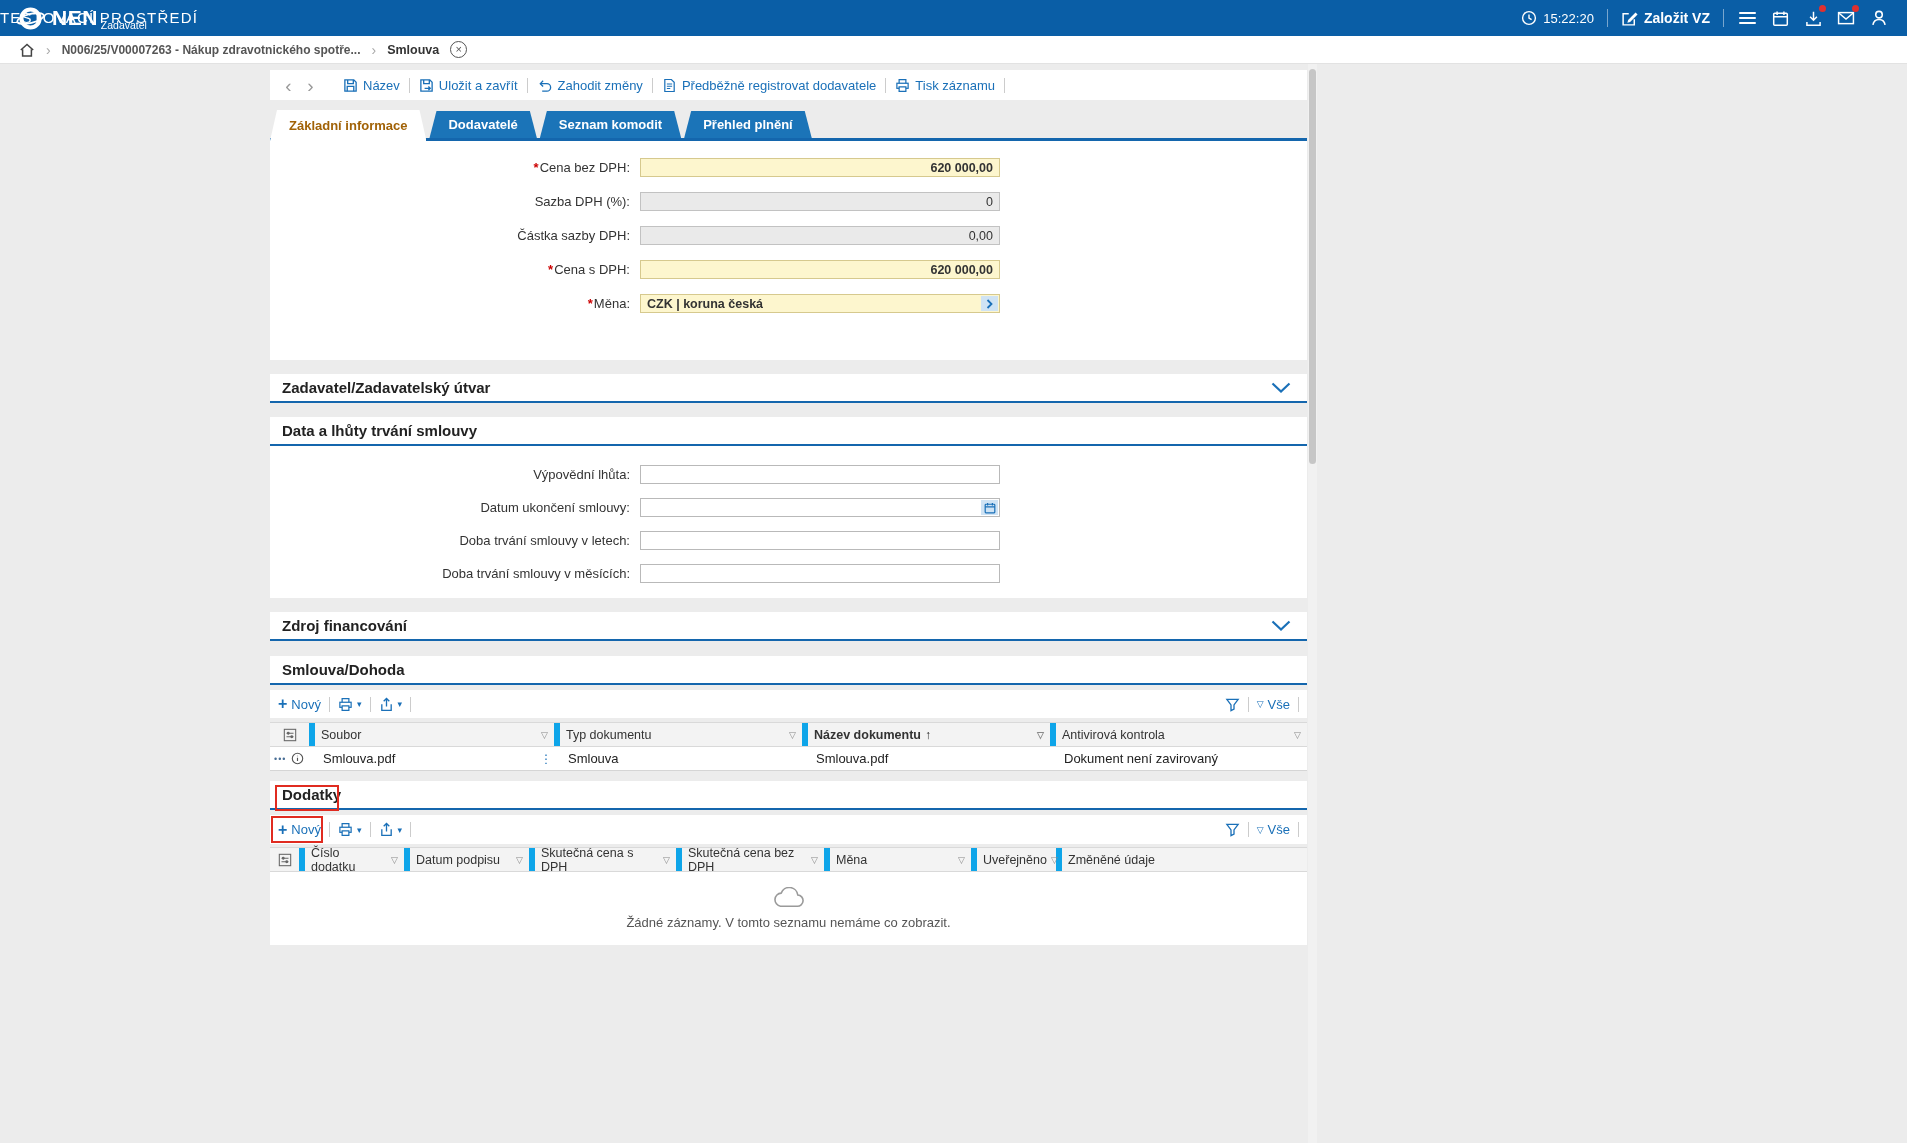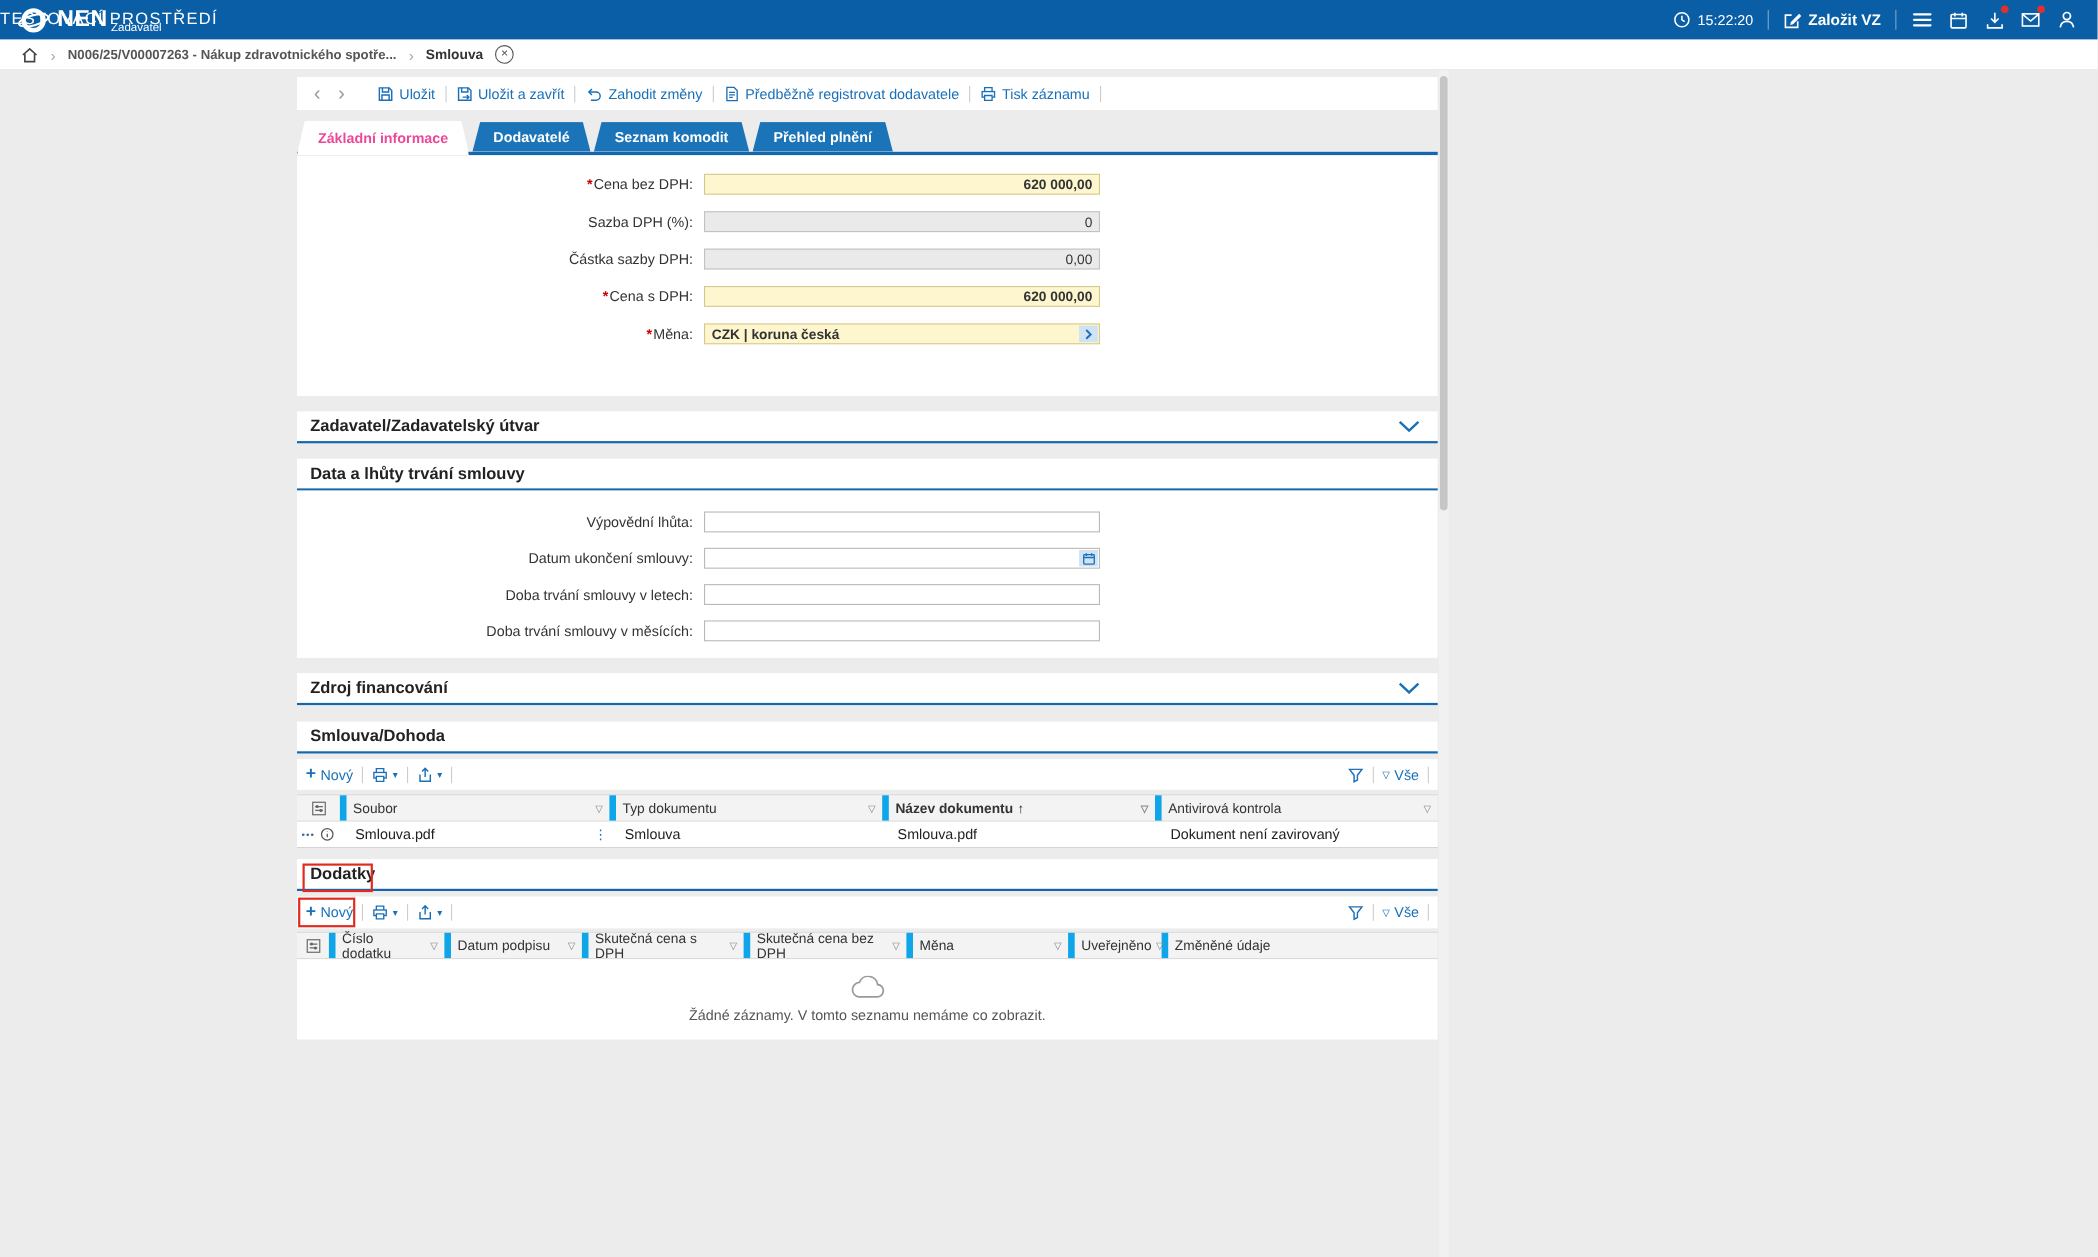--- a/index.html
+++ b/index.html
@@ -43,21 +43,21 @@
   
   .toolbar { display:flex; align-items:center; gap:9px; padding-left:12px; }
   .tb-nav { color:#999; font-size:19px; width:13px; text-align:center; cursor:pointer; line-height:1; }
   .tb-btn { display:flex; align-items:center; gap:5px; color:#1a70b8; font-size:13px; cursor:pointer; }
   .tb-sep { width:1px; height:15px; background:#ccc; }
 
   
   .tabs { position:absolute; top:46px; left:0; height:28px; display:flex; align-items:flex-end; gap:3px; z-index:3; }
   .tab { height:27px; line-height:27px; padding:0 19px; background:#1b74b8; color:#fff; font-size:13px; font-weight:bold; cursor:pointer;
          clip-path:polygon(7px 0, calc(100% - 7px) 0, 100% 100%, 0 100%); }
-  .tab.active { background:#fff; color:#ec4899; height:31px; line-height:31px; margin-bottom:-3px; z-index:4; }
+  .tab.active { background:#fff; color:#a16207; height:31px; line-height:31px; margin-bottom:-3px; z-index:4; }
 
   
   .panel { border-top:3px solid #1466ad; }
   .main-panel { padding-top:17px; }
   .dates-panel { padding-top:19px; }
   .frow { display:flex; align-items:center; height:19px; margin-bottom:15px; }
   .dates-panel .frow { margin-bottom:14px; }
   .flabel { width:360px; text-align:right; color:#333; font-size:13px; }
   .req { color:#c00; font-weight:bold; margin-right:1px; }
   .fctrl { margin-left:10px; width:360px; height:19px; border:1px solid #b9b9b9; background:#fff; display:flex; align-items:center; padding:0 6px; font-size:12.5px; position:relative; cursor:text; }
@@ -202,21 +202,21 @@
   <div class="band toolbar" style="top:6px; height:30px;">
     <span class="tb-nav">‹</span>
     <span class="tb-nav">›</span>
     <span style="width:8px"></span>
     <span class="tb-btn">
       <svg width="15" height="15" viewBox="0 0 16 16" fill="none" stroke="#1a70b8" stroke-width="1.4">
         <path d="M2 2h9.5L14 4.5V14H2z"></path>
           <path d="M5 2v4h6V2"></path>
           <path d="M4.5 14V9h7v5"></path>
       </svg>
-      <span>Uložit</span>
+      <span>Název</span>
     </span>
     <span class="tb-sep"></span>
     <span class="tb-btn">
       <svg width="15" height="15" viewBox="0 0 16 16" fill="none" stroke="#1a70b8" stroke-width="1.4">
         <path d="M2 2h9.5L14 4.5V14H2z"></path>
           <path d="M5 2v4h6V2"></path>
           <path d="M6 11h6M10 9l2 2-2 2"></path>
       </svg>
       <span>Uložit a zavřít</span>
     </span>

